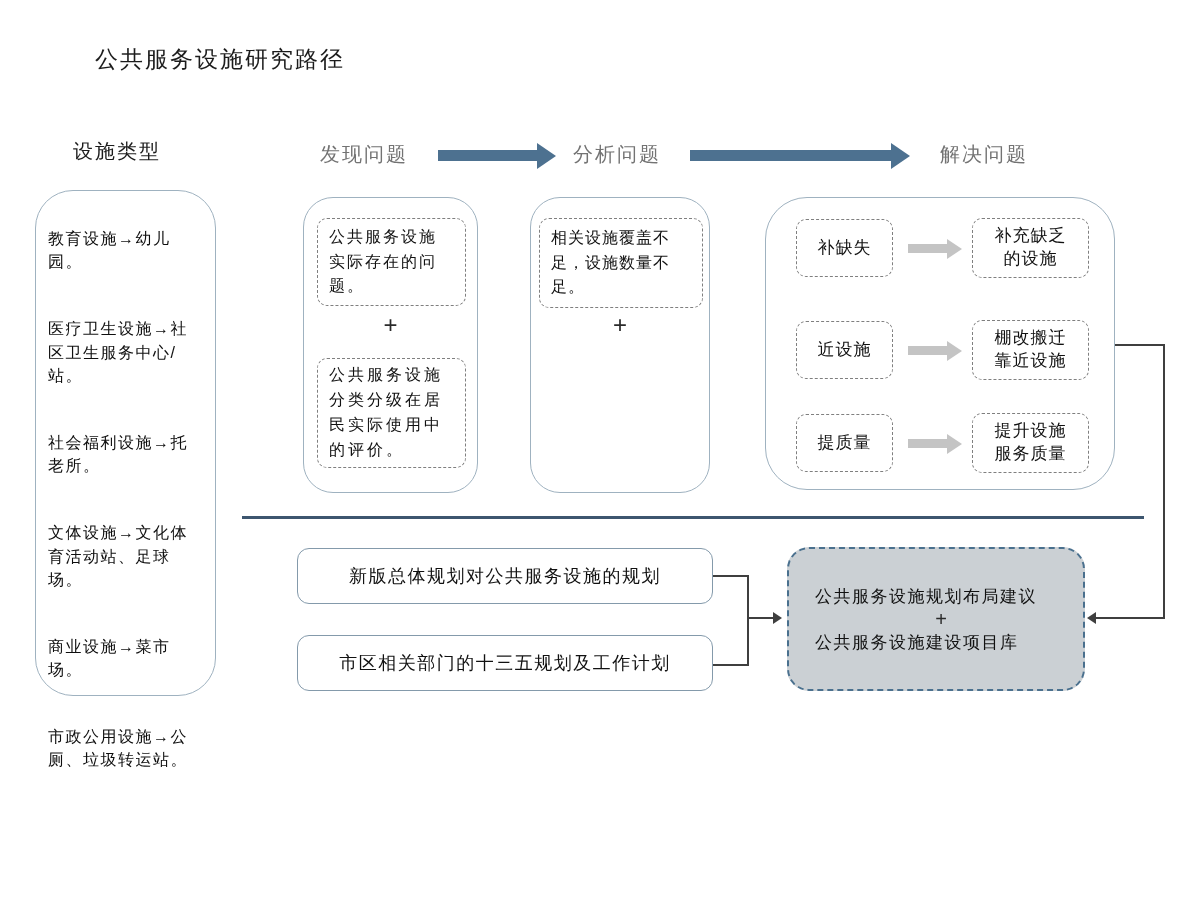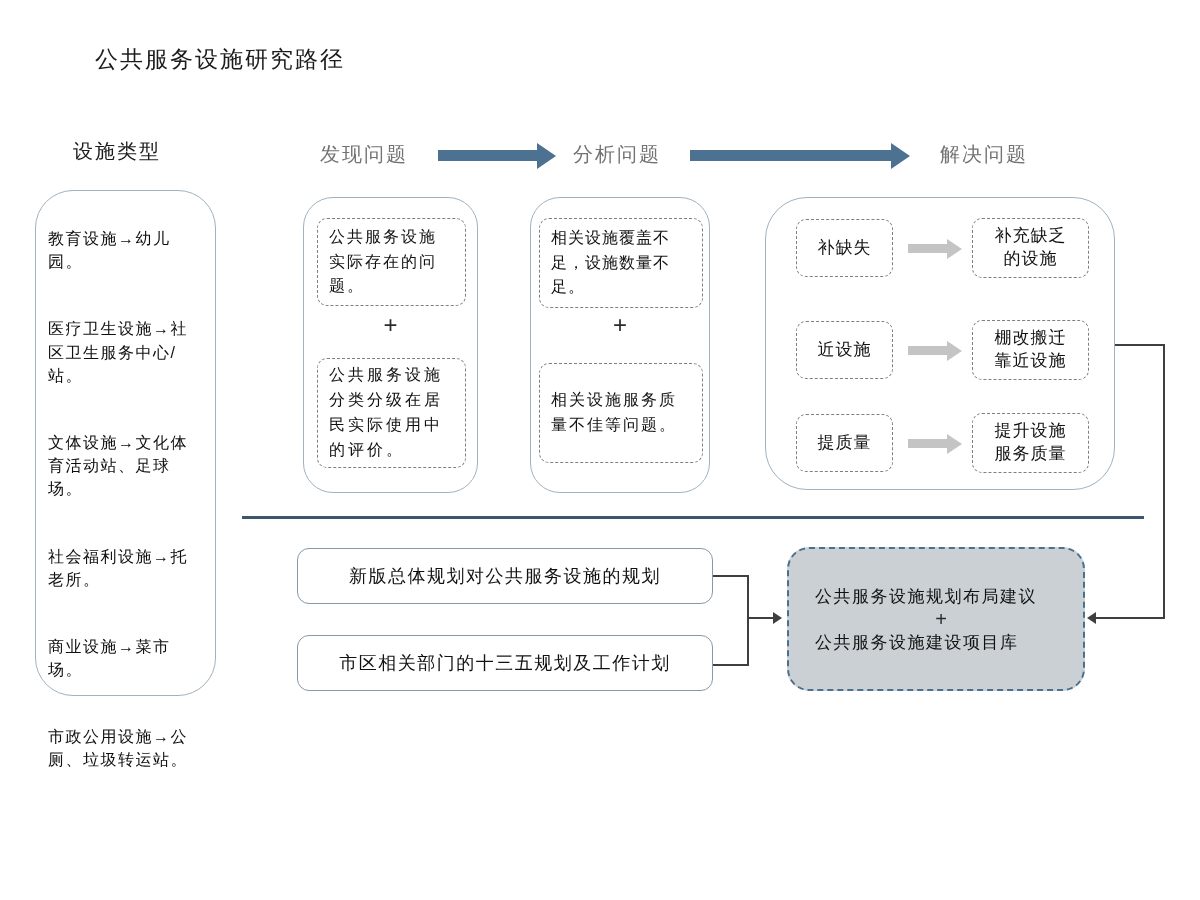--- a/index.html
+++ b/index.html
@@ -135,22 +135,22 @@
 <body>
 
 <div class="canvas">
 
   <div class="abs page-title">公共服务设施研究路径</div>
 
   <div class="abs col-header" style="left:73px; top:138px;">设施类型</div>
   <div class="abs solid-box facility-box">
     <div class="facility-item">教育设施→幼儿园。</div>
     <div class="facility-item">医疗卫生设施→社区卫生服务中心/站。</div>
+    <div class="facility-item">社会福利设施→托老所。</div>
     <div class="facility-item">文体设施→文化体育活动站、足球场。</div>
-    <div class="facility-item">社会福利设施→托老所。</div>
     <div class="facility-item">商业设施→菜市场。</div>
     <div class="facility-item">市政公用设施→公厕、垃圾转运站。</div>
   </div>
 
   <div class="abs flow-label" style="left:320px; top:141px;">发现问题</div>
   <div class="abs block-arrow" style="left:438px; top:150px; width:99px;"></div>
   <div class="abs flow-label" style="left:573px; top:141px;">分析问题</div>
   <div class="abs block-arrow" style="left:690px; top:150px; width:201px;"></div>
   <div class="abs flow-label" style="left:940px; top:141px;">解决问题</div>
 
@@ -162,23 +162,20 @@
     <div class="abs dashed-box" style="left:13px; top:160px; width:149px; height:110px; padding:8px 11px;">
       <div class="txt" style="letter-spacing:3px;">公共服务设施分类分级在居民实际使用中的评价。</div>
     </div>
   </div>
 
   <div class="abs solid-box" style="left:530px; top:197px; width:180px; height:296px; border-radius:30px;">
     <div class="abs dashed-box" style="left:8px; top:20px; width:164px; height:90px; padding:8px 11px;">
       <div class="txt" style="letter-spacing:1px;">相关设施覆盖不足，设施数量不足。</div>
     </div>
     <div class="abs plus" style="top:113px;">+</div>
-    <div class="abs dashed-box" style="left:8px; top:165px; width:164px; height:100px; padding:8px 11px;">
-      <div class="txt">相关设施服务质量不佳等问题。</div>
-    </div>
   </div>
 
   <div class="abs solid-box" style="left:765px; top:197px; width:350px; height:293px; border-radius:42px;">
 
     <div class="abs dashed-box solve-label-box" style="left:30px; top:21px;">
       <div class="txt">补缺失</div>
     </div>
     <div class="abs gray-arrow" style="left:142px; top:46px; width:39px;"></div>
     <div class="abs dashed-box solve-result-box" style="left:206px; top:20px;">
       <div class="txt">补充缺乏

